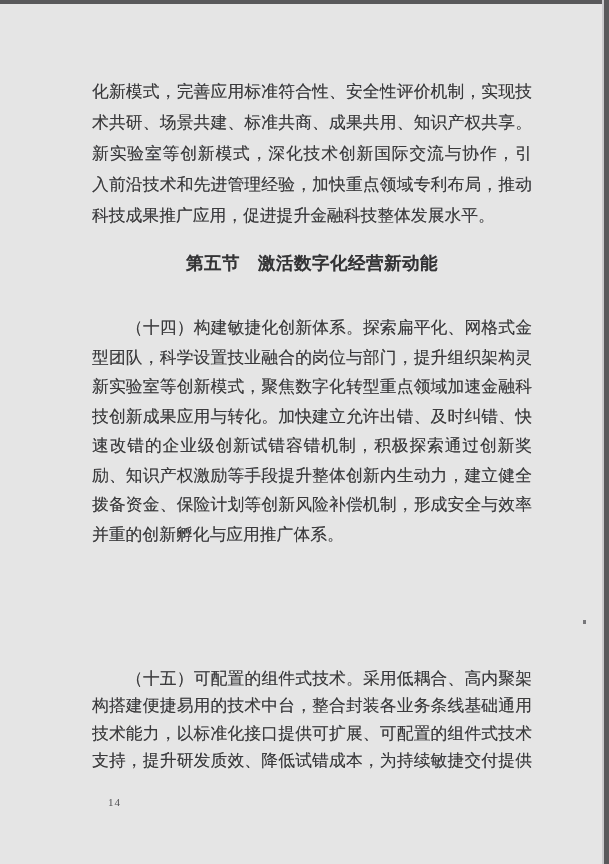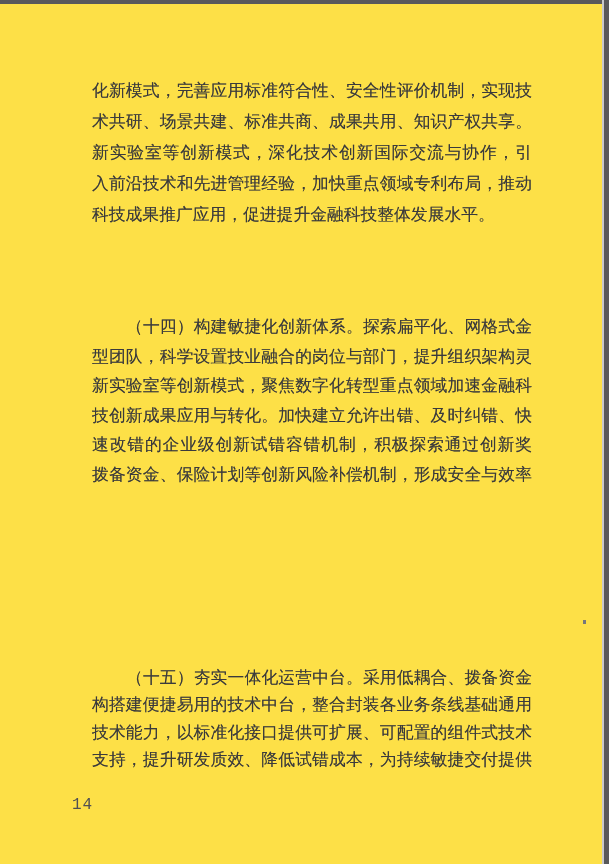--- a/index.html
+++ b/index.html
@@ -1,22 +1,22 @@
 <!DOCTYPE html>
 <html><head>
 <meta charset="utf-8">
 <style>
   html, body { margin: 0; padding: 0; background: #ffffff; }
   .page {
     position: relative;
     width: 609px;
     height: 864px;
-    background: #fde047;
+    background: #e5e5e5;
     overflow: hidden;
-    font-family: Liberation Mono, monospace;
+    font-family: Liberation Serif, serif;
     color: #3a3a3c;
   }
   
   .edge-top {
     position: absolute; top: 0; left: 0;
     width: 609px; height: 4px;
     background: #59595b;
   }
   .edge-right {
     position: absolute; top: 0; right: 0;
@@ -66,22 +66,22 @@
     font-size: 17.5px;
     font-weight: 700;
     text-align: center;
     letter-spacing: 0.5px;
     color: #333335;
     text-shadow: 0 0 0.5px rgba(51,51,53,0.5);
   }
 
   .page-number {
     position: absolute;
-    left: 72px; top: 796px;
-    font-size: 16px;
+    left: 108px; top: 796px;
+    font-size: 11px;
     letter-spacing: 1px;
     color: #505053;
   }
 </style>
 </head>
 <body>
 
 <div class="page">
 
   <div class="edge-top"></div>
@@ -90,32 +90,35 @@
   <div class="speck"></div>
 
   <section class="block intro">
     <div class="line">化新模式，完善应用标准符合性、安全性评价机制，实现技</div>
     <div class="line">术共研、场景共建、标准共商、成果共用、知识产权共享。</div>
     <div class="line">新实验室等创新模式，深化技术创新国际交流与协作，引</div>
     <div class="line">入前沿技术和先进管理经验，加快重点领域专利布局，推动</div>
     <div class="line short">科技成果推广应用，促进提升金融科技整体发展水平。</div>
   </section>
 
+  <h2 class="heading">第五节　激活数字化经营新动能</h2>
 
   <section class="block p14">
     <div class="line indent">（十四）构建敏捷化创新体系。探索扁平化、网格式金</div>
     <div class="line">型团队，科学设置技业融合的岗位与部门，提升组织架构灵</div>
     <div class="line">新实验室等创新模式，聚焦数字化转型重点领域加速金融科</div>
     <div class="line">技创新成果应用与转化。加快建立允许出错、及时纠错、快</div>
     <div class="line">速改错的企业级创新试错容错机制，积极探索通过创新奖</div>
+    <div class="line">励、知识产权激励等手段提升整体创新内生动力，建立健全</div>
     <div class="line">拨备资金、保险计划等创新风险补偿机制，形成安全与效率</div>
+    <div class="line short">并重的创新孵化与应用推广体系。</div>
   </section>
 
   <section class="block p15">
-    <div class="line indent">（十五）夯实一体化运营中台。采用低耦合、拨备资金</div>
+    <div class="line indent">（十五）可配置的组件式技术。采用低耦合、高内聚架</div>
     <div class="line">构搭建便捷易用的技术中台，整合封装各业务条线基础通用</div>
     <div class="line">技术能力，以标准化接口提供可扩展、可配置的组件式技术</div>
     <div class="line">支持，提升研发质效、降低试错成本，为持续敏捷交付提供</div>
   </section>
 
   <div class="page-number">14</div>
 
 </div>
 
 </body></html>

